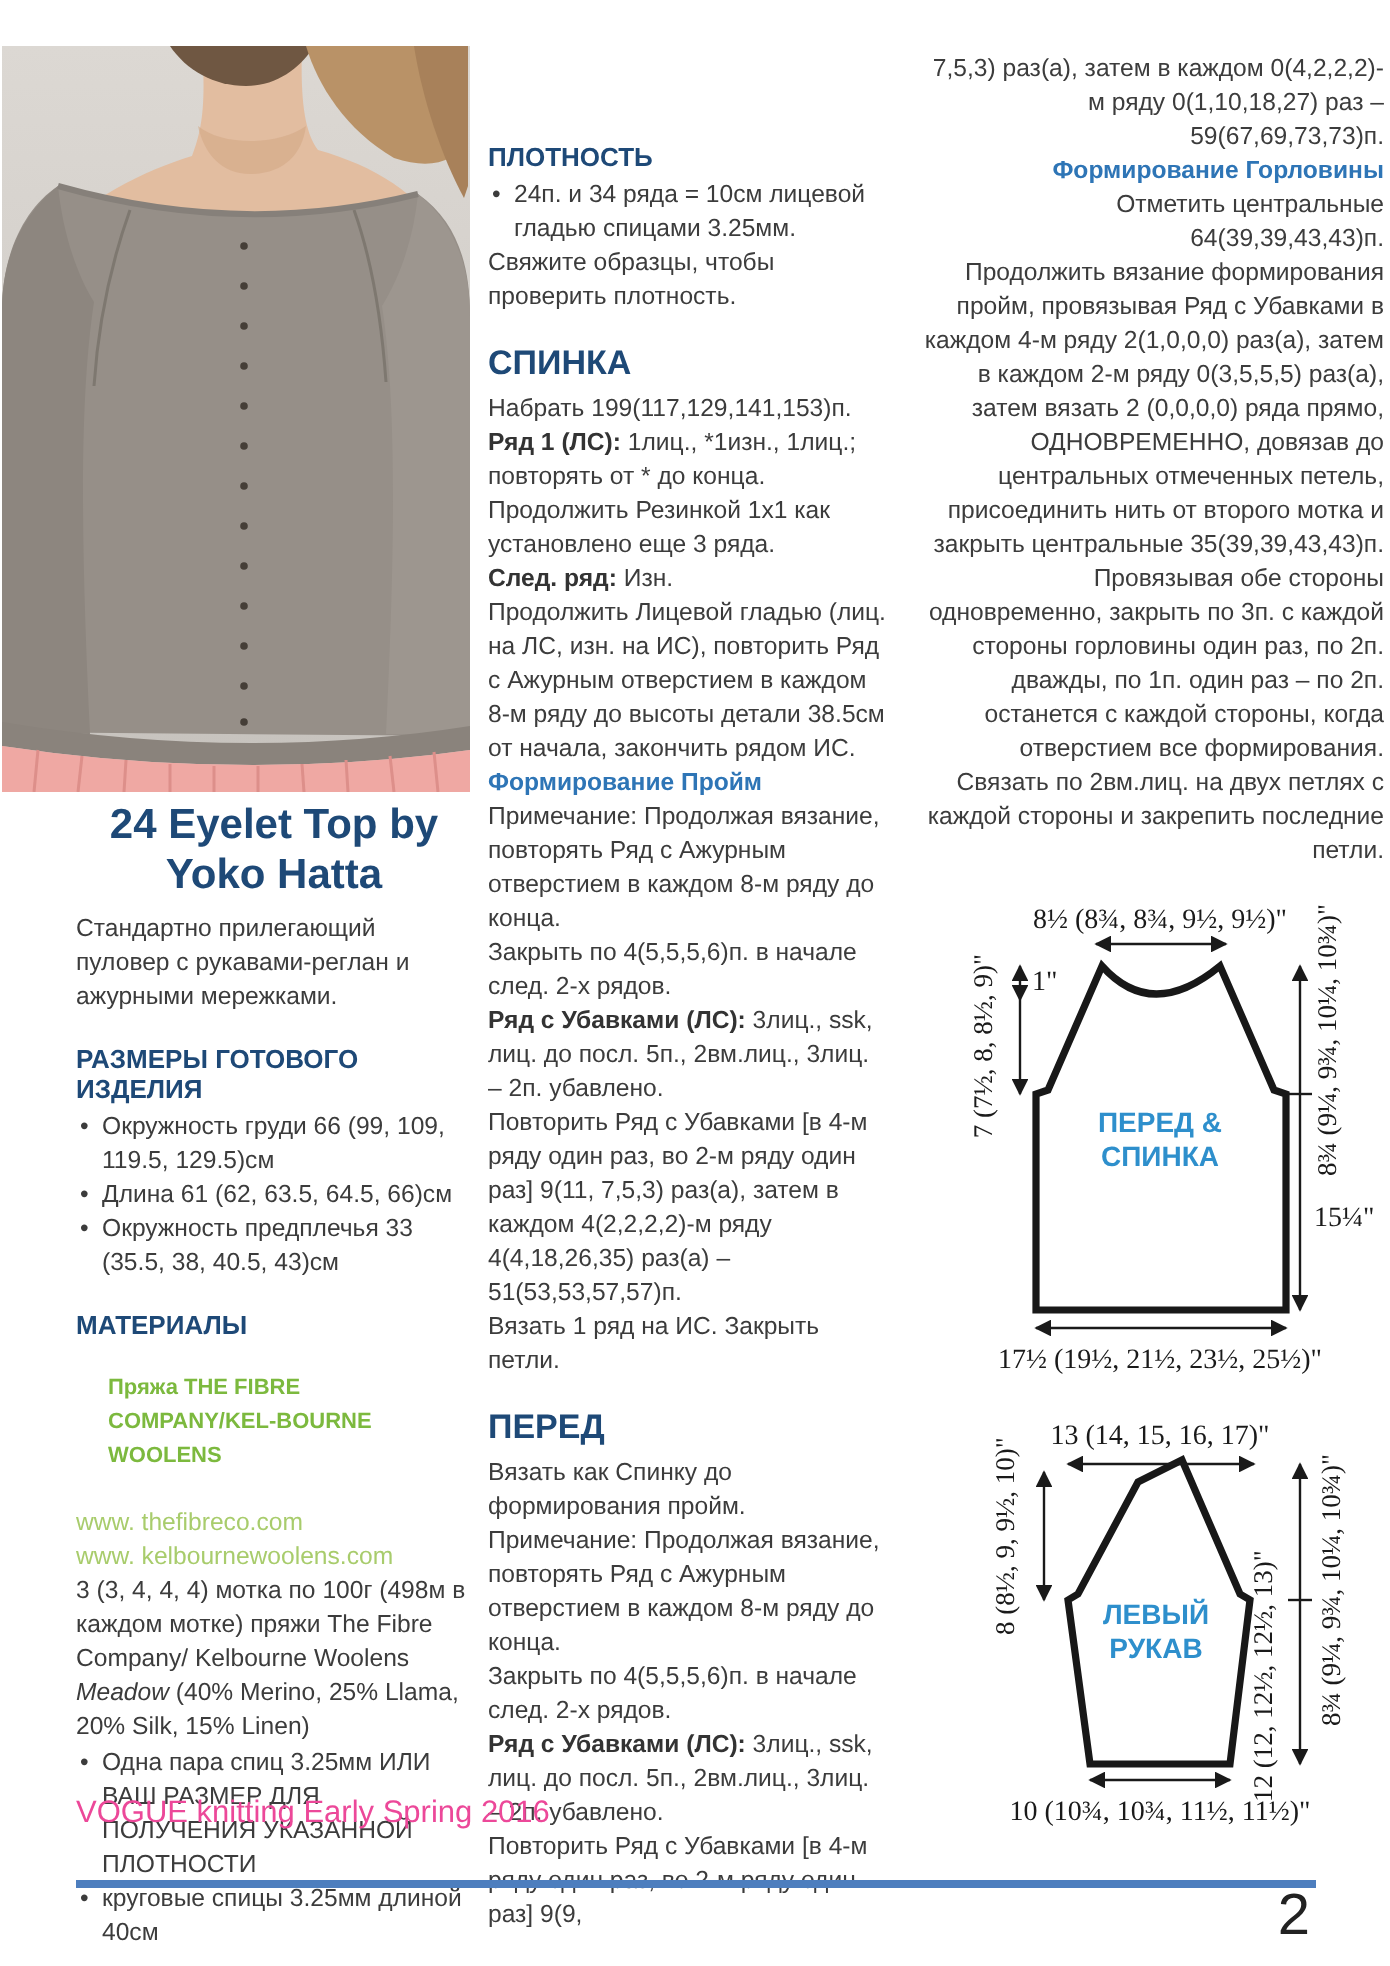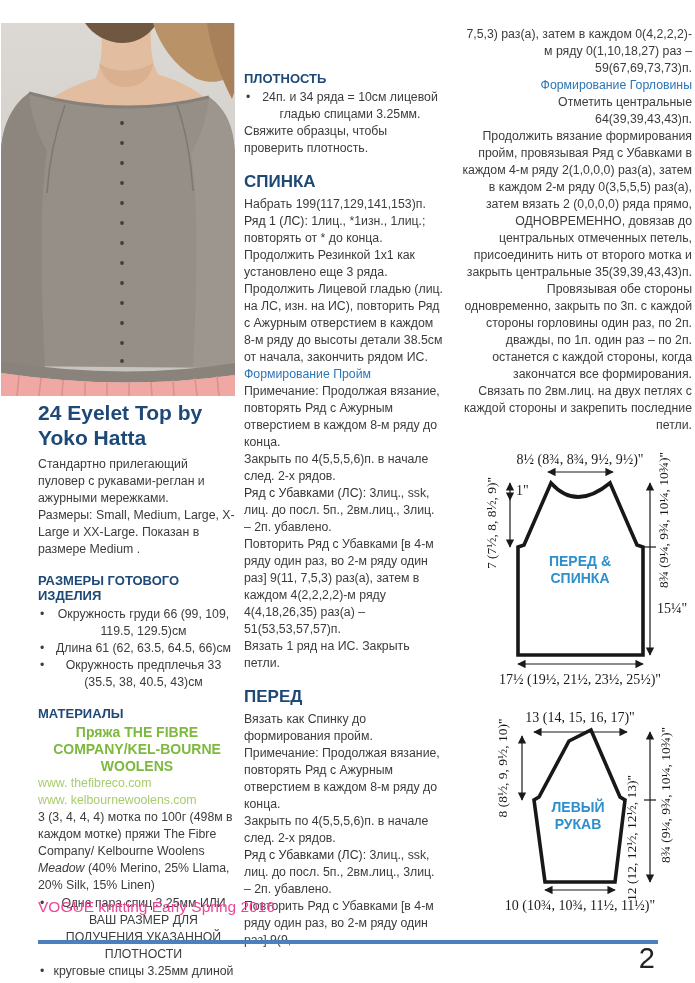--- a/index.html
+++ b/index.html
@@ -5,31 +5,31 @@
   html,body{margin:0;padding:0;}
   body{
     width:695px;height:983px;position:relative;overflow:hidden;background:#ffffff;
     font-family:"Liberation Sans",sans-serif;color:#3c3c3c;
   }
   .col{position:absolute;}
   .col-left{left:38px;top:400px;width:198px;}
   .col-mid{left:244px;top:27px;width:199px;margin-top:44px;}
   .col-right{left:462px;top:26px;width:230px;text-align:right;}
 
-  h1.title{font-size:21px;line-height:25px;font-weight:bold;color:#1E4977;margin:0 0 6px 0;}
+  h1.title{font-size:21px;line-height:25px;font-weight:bold;color:#1E4977;margin:0 0 6px 0;text-align:center;}
   h2.sect{font-size:17px;font-weight:bold;color:#1E4977;margin:15px 0 4px 0;}
   h4.subsect{font-size:13px;font-weight:bold;color:#1E4977;margin:15px 0 3px 0;}
   h4.first{margin-top:0;}
 
   .para{font-size:12.3px;line-height:17px;margin:0;}
-  .para b{font-weight:normal;color:#333;}
+  .para b{font-weight:bold;color:#333;}
   .para.subhead b{color:#2E75B6;}
-  .brand{font-size:14px;line-height:17px;margin:0;font-weight:bold;color:#7CB93E;text-align:center;}
+  .brand{font-size:11px;line-height:17px;margin:16px;font-weight:bold;color:#7CB93E;}
   .url{font-size:12.3px;line-height:17px;margin:0;color:#A8CC6C;}
-  .blist{margin:1px 0 0 0;padding:0;list-style:none;text-align:center;}
+  .blist{margin:1px 0 0 0;padding:0;list-style:none;}
   .blist li{position:relative;padding-left:13px;font-size:12.3px;line-height:17px;}
   .blist li::before{content:"\2022";position:absolute;left:2px;top:0;color:#3c3c3c;}
 
   .photo{position:absolute;left:1px;top:23px;width:234px;height:373px;display:block;}
 
   .diagram{position:absolute;display:block;}
   #diagram-body{left:458px;top:448px;}
   #diagram-sleeve{left:458px;top:700px;}
   .dim{font-family:"Liberation Serif",serif;font-size:14px;fill:#1a1a1a;}
   .dim-b{font-family:"Liberation Serif",serif;font-size:13.5px;fill:#1a1a1a;}
@@ -99,21 +99,20 @@
       <line x1="216" y1="353" x2="218" y2="373"></line>
   </g>
 </svg>
 
 <div class="col col-left">
   <h1 class="title">
     <span>24 Eyelet Top by</span><br>
     <span>Yoko Hatta</span>
   </h1>
   <p class="para">Стандартно прилегающий пуловер с рукавами-реглан и ажурными мережками.</p>
-  <p class="para">Размеры: Small, Medium, Large, X-Large и XX-Large. Показан в размере Medium .</p>
 
   <h4 class="subsect">РАЗМЕРЫ ГОТОВОГО ИЗДЕЛИЯ</h4>
   <ul class="blist">
 
   <li><span>Окружность груди 66 (99, 109, 119.5, 129.5)см</span></li>
       <li><span>Длина 61 (62, 63.5, 64.5, 66)см</span></li>
       <li><span>Окружность предплечья  33 (35.5, 38, 40.5, 43)см</span></li>
     </ul>
 
   <h4 class="subsect">МАТЕРИАЛЫ</h4>
@@ -135,20 +134,21 @@
   <li><span>24п. и 34 ряда = 10см лицевой гладью спицами 3.25мм.</span></li>
     </ul>
   <p class="para">Свяжите образцы, чтобы проверить плотность.</p>
 
   <h2 class="sect">СПИНКА</h2>
   <div>
 
   <p class="para"><b></b><span>Набрать 199(117,129,141,153)п.</span></p>
       <p class="para"><b>Ряд 1 (ЛС):</b><span> 1лиц., *1изн., 1лиц.; повторять от * до конца.</span></p>
       <p class="para"><b></b><span>Продолжить Резинкой 1х1 как установлено еще 3 ряда.</span></p>
+      <p class="para"><b>След. ряд:</b><span> Изн.</span></p>
       <p class="para"><b></b><span>Продолжить Лицевой гладью (лиц. на ЛС, изн. на ИС), повторить Ряд с Ажурным отверстием в каждом 8-м ряду до высоты детали 38.5см от начала, закончить рядом ИС.</span></p>
       <p class="para subhead"><b>Формирование Пройм</b><span></span></p>
       <p class="para"><b></b><span>Примечание:  Продолжая вязание, повторять  Ряд с Ажурным отверстием в каждом 8-м ряду до конца.</span></p>
       <p class="para"><b></b><span>Закрыть по 4(5,5,5,6)п. в начале след. 2-х рядов.</span></p>
       <p class="para"><b>Ряд с Убавками (ЛС):</b><span> 3лиц., ssk, лиц. до посл. 5п., 2вм.лиц., 3лиц. – 2п. убавлено.</span></p>
       <p class="para"><b></b><span>Повторить Ряд с Убавками [в 4-м ряду один раз, во 2-м ряду один раз] 9(11, 7,5,3) раз(а), затем в каждом 4(2,2,2,2)-м ряду 4(4,18,26,35) раз(а) – 51(53,53,57,57)п.</span></p>
       <p class="para"><b></b><span>Вязать 1 ряд на ИС. Закрыть петли.</span></p>
     </div>
 
   <h2 class="sect">ПЕРЕД</h2>
@@ -162,21 +162,21 @@
     </div>
 </div>
 
 <div class="col col-right">
   <div>
 
   <p class="para"><b></b><span>7,5,3) раз(а), затем в каждом 0(4,2,2,2)-м ряду 0(1,10,18,27) раз – 59(67,69,73,73)п.</span></p>
       <p class="para subhead"><b>Формирование Горловины</b><span></span></p>
       <p class="para"><b></b><span>Отметить центральные 64(39,39,43,43)п.</span></p>
       <p class="para"><b></b><span>Продолжить вязание формирования пройм, провязывая Ряд с Убавками в каждом 4-м ряду 2(1,0,0,0) раз(а), затем в каждом 2-м ряду 0(3,5,5,5) раз(а), затем вязать 2 (0,0,0,0) ряда прямо, ОДНОВРЕМЕННО, довязав до центральных отмеченных петель, присоединить нить от второго мотка и закрыть центральные 35(39,39,43,43)п.</span></p>
-      <p class="para"><b></b><span>Провязывая обе стороны одновременно, закрыть по 3п. с каждой стороны горловины один раз, по 2п. дважды, по 1п. один раз – по 2п. останется с каждой стороны, когда закончатся все формирования.</span></p>
+      <p class="para"><b></b><span>Провязывая обе стороны одновременно, закрыть по 3п. с каждой стороны горловины один раз, по 2п. дважды, по 1п. один раз – по 2п. останется с каждой стороны, когда отверстием все формирования.</span></p>
       <p class="para"><b></b><span>Связать по 2вм.лиц. на двух петлях с каждой стороны и закрепить последние петли.</span></p>
     </div>
 </div>
 
 <svg id="diagram-body" class="diagram" width="237" height="248" viewBox="0 0 237 248">
   <defs>
     <marker id="arA" viewBox="0 0 10 10" refX="9" refY="5" markerWidth="7" markerHeight="7" orient="auto-start-reverse">
       <path d="M0,0 L10,5 L0,10 Z" fill="#1a1a1a"></path>
     </marker>
   </defs>

